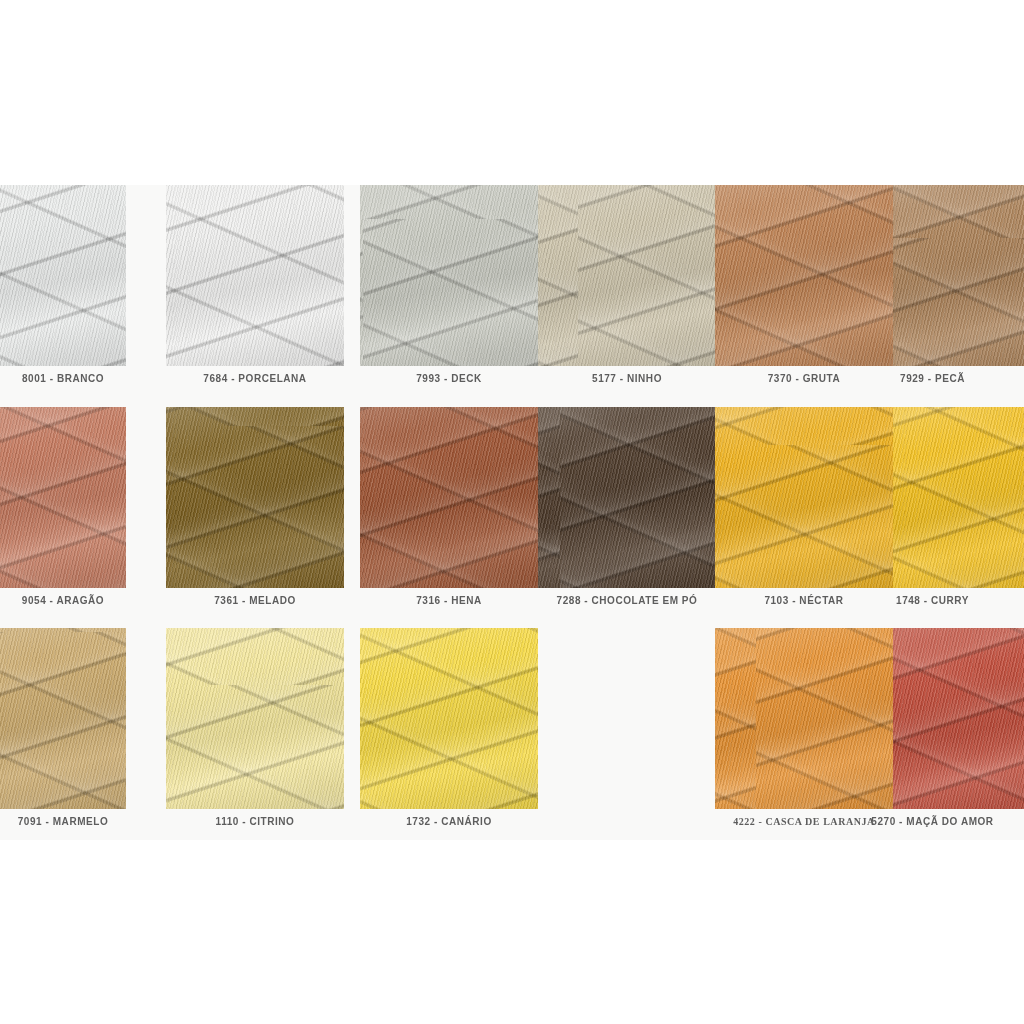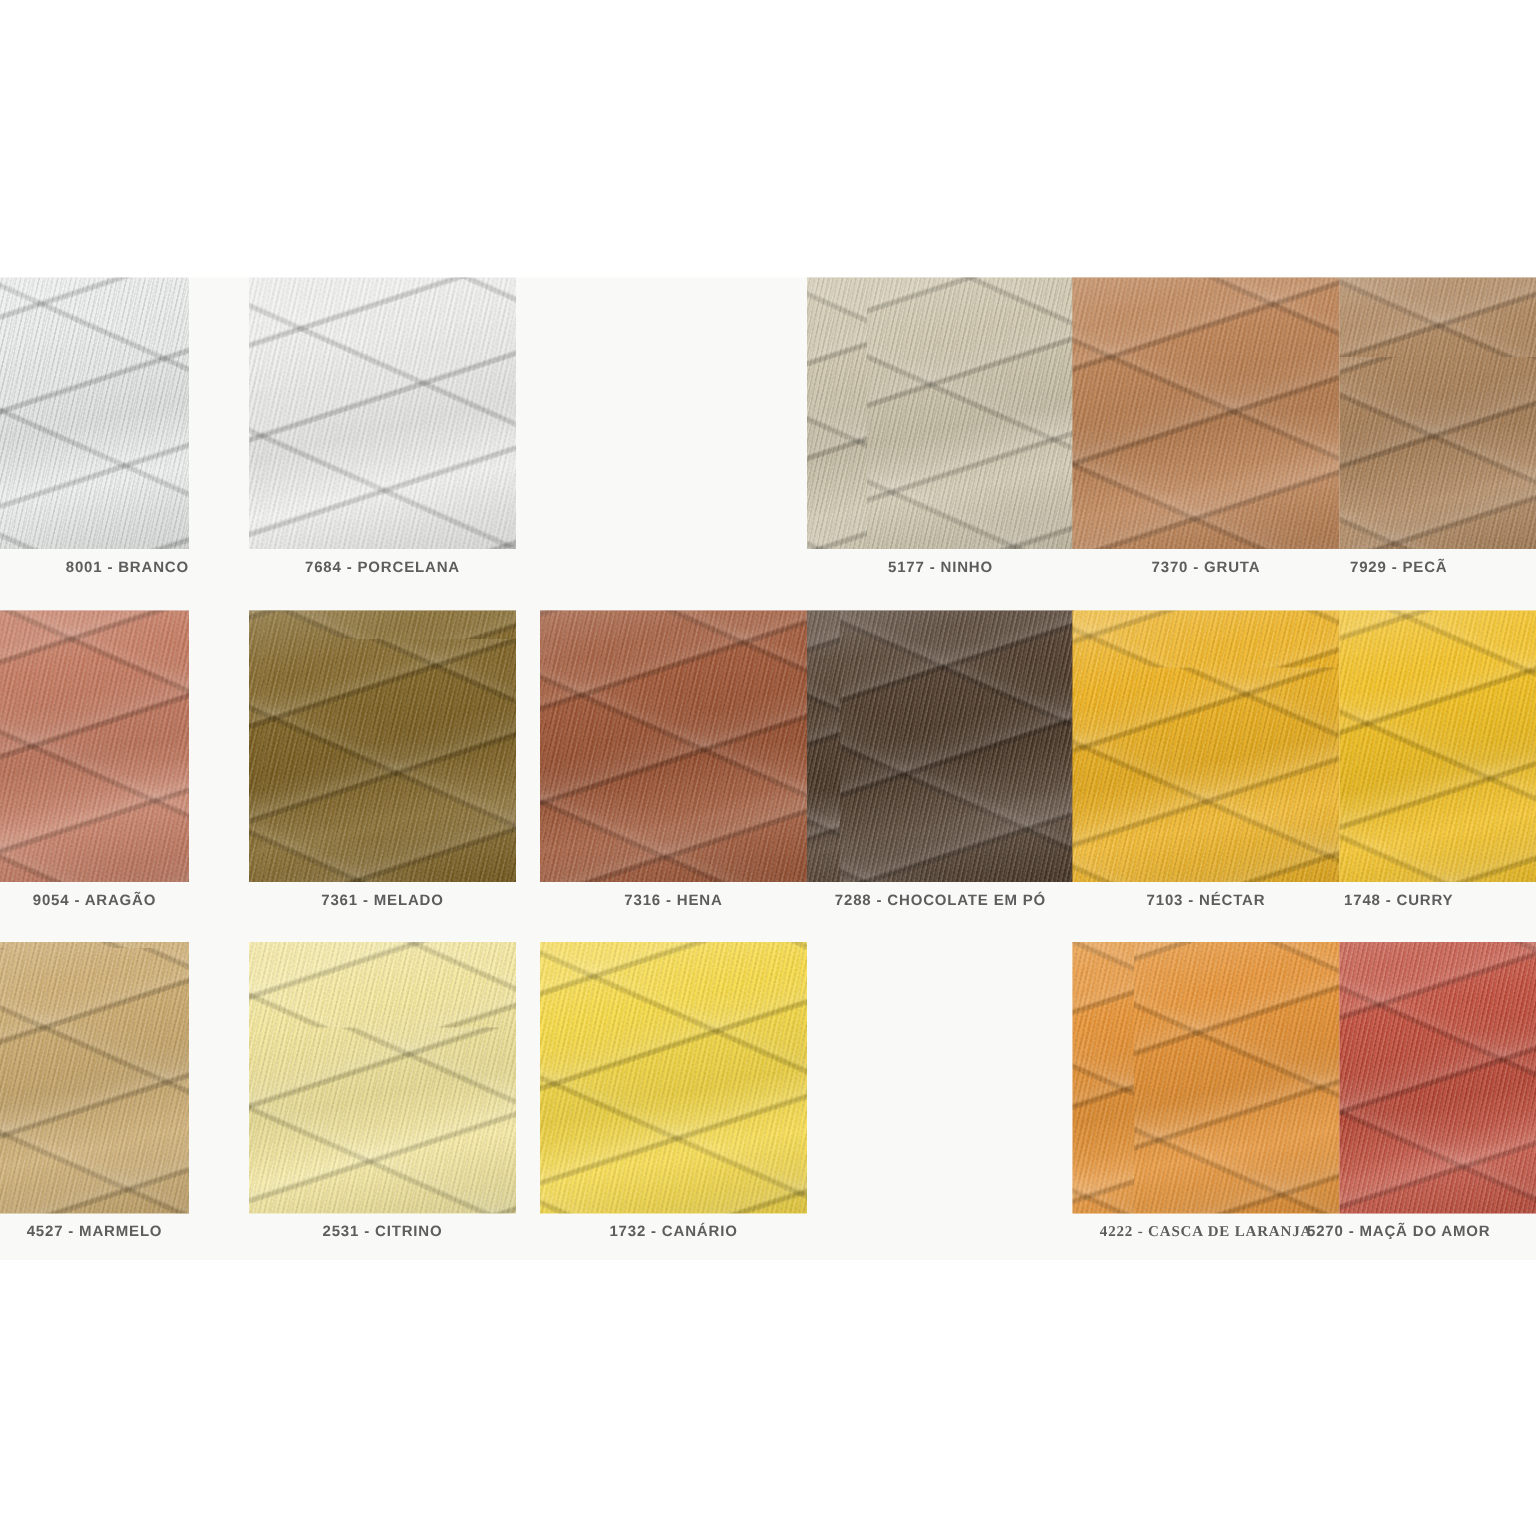--- a/index.html
+++ b/index.html
@@ -168,33 +168,44 @@
       <div class="swatch-row r0">
         <div class="swatch-cell c0">
           <div class="swatch-img" style="background-color: rgb(233, 235, 234);">
             <div class="weave">
                 <div class="rib" style="background-position: 0px 0px;"></div>
                 <div class="rib2" style="background-position: 0px 0px;"></div>
                 <div class="bands" style="background-position: 0px 0px;"></div>
                 <div class="shade"></div>
               </div>
           </div>
-          <div class="swatch-label" style="color: rgb(93, 93, 93); text-align: right;">8001 - BRANCO</div>
+          <div class="swatch-label" style="color: rgb(93, 93, 93);">8001 - BRANCO</div>
         </div>
         <div class="swatch-cell c1">
           <div class="swatch-img" style="background-color: rgb(239, 239, 238);">
             <div class="weave">
                 <div class="rib" style="background-position: 11px 0px;"></div>
                 <div class="rib2" style="background-position: 7px 0px;"></div>
                 <div class="bands" style="background-position: 37px 53px;"></div>
                 <div class="shade"></div>
               </div>
           </div>
           <div class="swatch-label" style="color: rgb(93, 93, 93);">7684 - PORCELANA</div>
         </div>
+        <div class="swatch-cell c2">
+          <div class="swatch-img" style="background-color: rgb(200, 202, 193);">
+            <div class="weave">
+                <div class="rib" style="background-position: 5px 0px;"></div>
+                <div class="rib2" style="background-position: 1px 0px;"></div>
+                <div class="bands" style="background-position: 74px 106px;"></div>
+                <div class="shade"></div>
+              </div>
+          </div>
+          <div class="swatch-label" style="color: rgb(93, 93, 93);">7993 - DECK</div>
+        </div>
         <div class="swatch-cell c3">
           <div class="swatch-img" style="background-color: rgb(205, 196, 171);">
             <div class="weave">
                 <div class="rib" style="background-position: 16px 0px;"></div>
                 <div class="rib2" style="background-position: 8px 0px;"></div>
                 <div class="bands" style="background-position: 111px 19px;"></div>
                 <div class="shade"></div>
               </div>
           </div>
           <div class="swatch-label" style="color: rgb(93, 93, 93);">5177 - NINHO</div>
@@ -295,32 +306,32 @@
       <div class="swatch-row r2">
         <div class="swatch-cell c0">
           <div class="swatch-img" style="background-color: rgb(204, 170, 108);">
             <div class="weave">
                 <div class="rib" style="background-position: 13px 0px;"></div>
                 <div class="rib2" style="background-position: 6px 0px;"></div>
                 <div class="bands" style="background-position: 84px 76px;"></div>
                 <div class="shade"></div>
               </div>
           </div>
-          <div class="swatch-label" style="color: rgb(93, 93, 93);">4527 - MARMELO</div>
+          <div class="swatch-label" style="color: rgb(93, 93, 93);">7091 - MARMELO</div>
         </div>
         <div class="swatch-cell c1">
           <div class="swatch-img" style="background-color: rgb(244, 231, 155);">
             <div class="weave">
                 <div class="rib" style="background-position: 7px 0px;"></div>
                 <div class="rib2" style="background-position: 0px 0px;"></div>
                 <div class="bands" style="background-position: 1px 129px;"></div>
                 <div class="shade"></div>
               </div>
           </div>
-          <div class="swatch-label" style="color: rgb(93, 93, 93);">2531 - CITRINO</div>
+          <div class="swatch-label" style="color: rgb(93, 93, 93);">1110 - CITRINO</div>
         </div>
         <div class="swatch-cell c2">
           <div class="swatch-img" style="background-color: rgb(247, 218, 66);">
             <div class="weave">
                 <div class="rib" style="background-position: 1px 0px;"></div>
                 <div class="rib2" style="background-position: 7px 0px;"></div>
                 <div class="bands" style="background-position: 38px 42px;"></div>
                 <div class="shade"></div>
               </div>
           </div>

